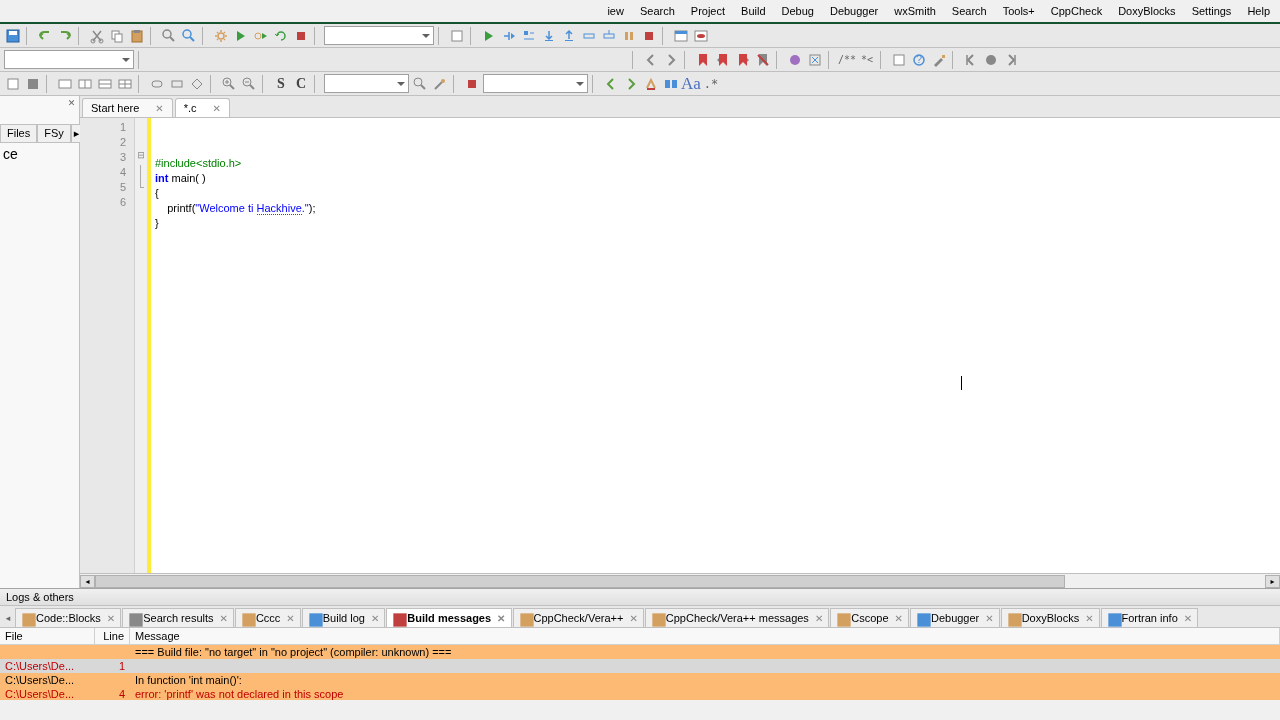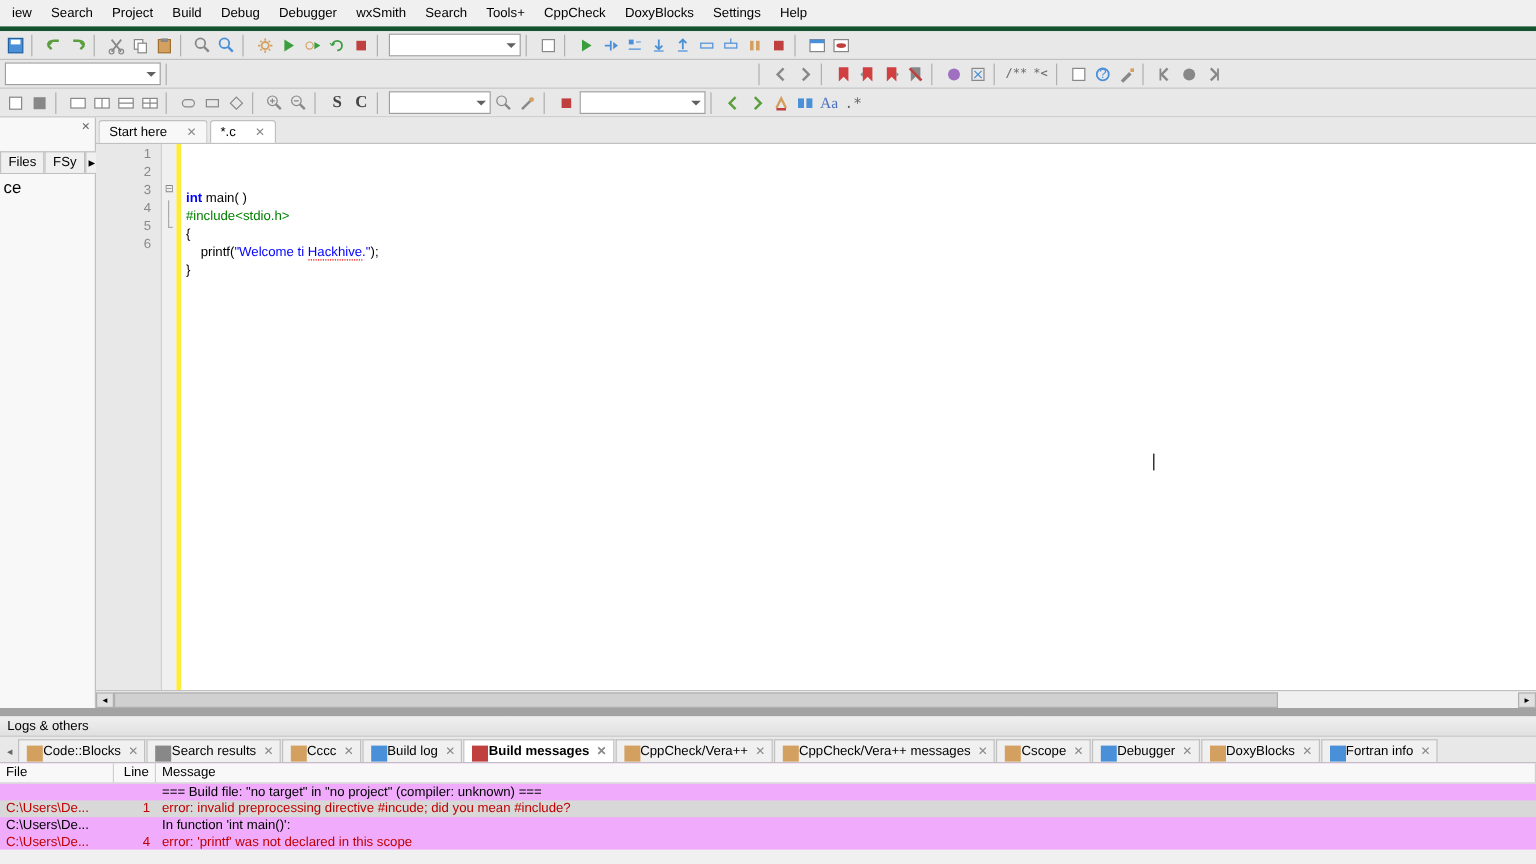--- a/index.html
+++ b/index.html
@@ -1,17 +1,17 @@
 <!DOCTYPE html>
 <html><head>
 <meta charset="utf-8">
 <style>
 * { margin: 0; padding: 0; box-sizing: border-box; font-family: Tahoma, Arial, sans-serif; font-size: 11px; }
 body { background: #f0f0f0; width: 1280px; height: 720px; overflow: hidden; }
-.menubar { background: #f0f0f0; padding: 3px 4px; border-bottom: 4px solid #14532d; display: flex; gap: 4px; }
+.menubar { background: #f0f0f0; padding: 3px 4px; border-bottom: 2px solid #14532d; display: flex; gap: 4px; justify-content: flex-end; }
 .menubar span { padding: 2px 6px; cursor: pointer; }
 .toolbar { background: #e8e8e8; padding: 2px 4px; border-bottom: 1px solid #c0c0c0; display: flex; align-items: center; gap: 2px; min-height: 24px; }
 .tbtn { width: 18px; height: 18px; display: inline-flex; align-items: center; justify-content: center; cursor: pointer; border: 1px solid transparent; }
 .tsep { width: 6px; height: 18px; border-left: 1px solid #b0b0b0; margin: 0 2px; }
 .combo { border: 1px solid #a0a0a0; background: white; height: 19px; padding: 0 15px 0 3px; font-size: 11px; position: relative; min-width: 85px; }
 .combo::after { content: ''; position: absolute; right: 3px; top: 7px; border: 4px solid transparent; border-top-color: #606060; }
 .main-area { display: flex; height: 492px; }
 .sidebar { width: 80px; background: #f8f8f8; border-right: 1px solid #c0c0c0; position: relative; }
 .sidebar-close { position: absolute; right: 2px; top: 2px; width: 11px; height: 11px; font-size: 9px; text-align: center; line-height: 11px; cursor: pointer; color: #666; }
 .sidebar-tabs { display: flex; background: #e8e8e8; margin-top: 28px; border-bottom: 1px solid #c0c0c0; }
@@ -32,28 +32,28 @@
 .code-line { height: 15px; line-height: 15px; }
 .kw-pre { color: #008000; }
 .kw-type { color: #0000ff; font-weight: bold; }
 .kw-str { color: #0000ff; }
 .kw-spell { color: #0000ff; border-bottom: 1px dotted red; }
 .cursor-caret { position: absolute; width: 1px; height: 14px; background: black; left: 810px; top: 258px; }
 .hscroll { height: 15px; background: #f0f0f0; border-top: 1px solid #c0c0c0; display: flex; align-items: center; }
 .hscroll-btn { width: 15px; height: 13px; background: #e0e0e0; border: 1px solid #b0b0b0; text-align: center; font-size: 8px; line-height: 11px; cursor: pointer; }
 .hscroll-track { flex: 1; height: 13px; background: #f0f0f0; position: relative; }
 .hscroll-thumb { position: absolute; left: 0; width: 970px; height: 13px; background: #d0d0d0; border: 1px solid #b0b0b0; }
-.logs-panel { border-top: 7px solid #a3a3a3; background: #f0f0f0; }
+.logs-panel { border-top: 1px solid #a3a3a3; background: #f0f0f0; }
 .logs-title { padding: 2px 6px; background: linear-gradient(#f0f0f0, #e0e0e0); border-bottom: 1px solid #c0c0c0; font-size: 11px; }
 .logs-tabs { display: flex; background: #e8e8e8; padding: 2px 2px 0 2px; border-bottom: 1px solid #c0c0c0; gap: 1px; overflow: hidden; align-items: center; }
 .logs-tabs-nav { width: 12px; text-align: center; font-size: 9px; color: #666; cursor: pointer; }
 .log-tab { padding: 3px 5px; background: #f0f0f0; border: 1px solid #c0c0c0; border-bottom: none; cursor: pointer; display: flex; align-items: center; gap: 3px; white-space: nowrap; font-size: 11px; }
 .log-tab.active { background: white; font-weight: bold; }
 .log-tab-icon { width: 12px; height: 12px; display: inline-block; }
-.log-content { background: #f0abfc; font-family: 'Courier New', monospace; font-size: 11px; height: 72px; overflow: hidden; }
+.log-content { background: #fdba74; font-family: 'Courier New', monospace; font-size: 11px; height: 72px; overflow: hidden; }
 .log-header { display: flex; border-bottom: 1px solid #d0d0d0; background: #f8f8f8; }
 .log-header div { padding: 2px 5px; border-right: 1px solid #d0d0d0; }
 .log-row { display: flex; }
 .log-row div { padding: 1px 5px; white-space: nowrap; overflow: hidden; }
 .log-row.error { color: #c00000; }
 .log-row.error.selected { background: #d8d8d8; }
 .col-file { width: 95px; }
 .col-line { width: 35px; text-align: right; }
 .col-msg { flex: 1; }
 svg { width: 16px; height: 16px; }
@@ -433,21 +433,21 @@
         <path d="M4 12 L8 4 L12 12" stroke="#d4a060" fill="none" stroke-width="2"></path>
         <line x1="4" y1="13" x2="12" y2="13" stroke="#c04040" stroke-width="2"></line>
       </svg>
     </span>
   <span class="tbtn">
       <svg viewBox="0 0 16 16">
         <rect x="2" y="4" width="5" height="8" fill="#4a90d9"></rect>
         <rect x="9" y="4" width="5" height="8" fill="#4a90d9"></rect>
       </svg>
     </span>
-  <span class="tbtn" style="font-family:serif;font-size:13px;color:#4a70c0">Aa</span>
+  <span class="tbtn" style="font-family:serif;font-size:17px;color:#4a70c0">Aa</span>
   <span class="tbtn" style="font-family:monospace;font-size:12px;color:#666">.*</span>
 </div>
 
 <div class="main-area">
   <div class="sidebar">
     <span class="sidebar-close">✕</span>
     <div class="sidebar-tabs">
       <div class="sidebar-tab">Files</div>
       <div class="sidebar-tab">FSy</div>
       <div class="sidebar-tab" style="padding:2px 2px">▸</div>
@@ -479,21 +479,21 @@
         <div></div>
           <div></div>
           <div>⊟</div>
           <div style="border-left:1px solid #aaa;margin-left:5px;width:1px"></div>
           <div style="border-left:1px solid #aaa;border-bottom:1px solid #aaa;margin-left:5px;width:4px;height:8px"></div>
           <div></div>
       </div>
       <div class="marker-col"></div>
       <div class="code-text" id="codetext">
         <span class="cursor-caret"></span>
-      <div class="code-line"><span class="kw-type">int</span> main( )</div><div class="code-line"><span class="kw-pre">#include&lt;stdio.h&gt;</span></div><div class="code-line">{</div><div class="code-line">    printf(<span class="kw-str">"Welcome ti </span><span class="kw-spell">Hackhive</span><span class="kw-str">."</span>);</div><div class="code-line">}</div><div class="code-line"></div></div>
+      <div class="code-line"><span class="kw-pre">#include&lt;stdio.h&gt;</span></div><div class="code-line"><span class="kw-type">int</span> main( )</div><div class="code-line">{</div><div class="code-line">    printf(<span class="kw-str">"Welcome ti </span><span class="kw-spell">Hackhive</span><span class="kw-str">."</span>);</div><div class="code-line">}</div><div class="code-line"></div></div>
     </div>
     <div class="hscroll">
       <div class="hscroll-btn">◂</div>
       <div class="hscroll-track">
           <div class="hscroll-thumb"></div>
         </div>
       <div class="hscroll-btn">▸</div>
     </div>
   </div>
 </div>
@@ -588,21 +588,20 @@
     </div>
     <div id="logrows">
         <div class="log-row ">
           <div class="col-file"></div>
           <div class="col-line"></div>
           <div class="col-msg">=== Build file: "no target" in "no project" (compiler: unknown) ===</div>
         </div>
         <div class="log-row error selected">
           <div class="col-file">C:\Users\De...</div>
           <div class="col-line">1</div>
-          <div class="col-msg">error: invalid preprocessing directive #incude; did you mean #include?</div>
         </div>
         <div class="log-row ">
           <div class="col-file">C:\Users\De...</div>
           <div class="col-line"></div>
           <div class="col-msg">In function 'int main()':</div>
         </div>
         <div class="log-row error">
           <div class="col-file">C:\Users\De...</div>
           <div class="col-line">4</div>
           <div class="col-msg">error: 'printf' was not declared in this scope</div>

